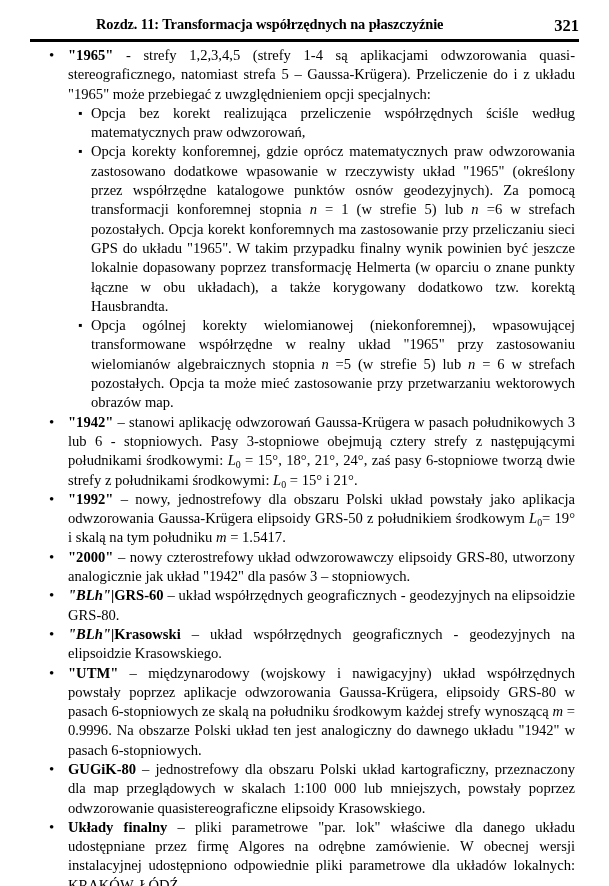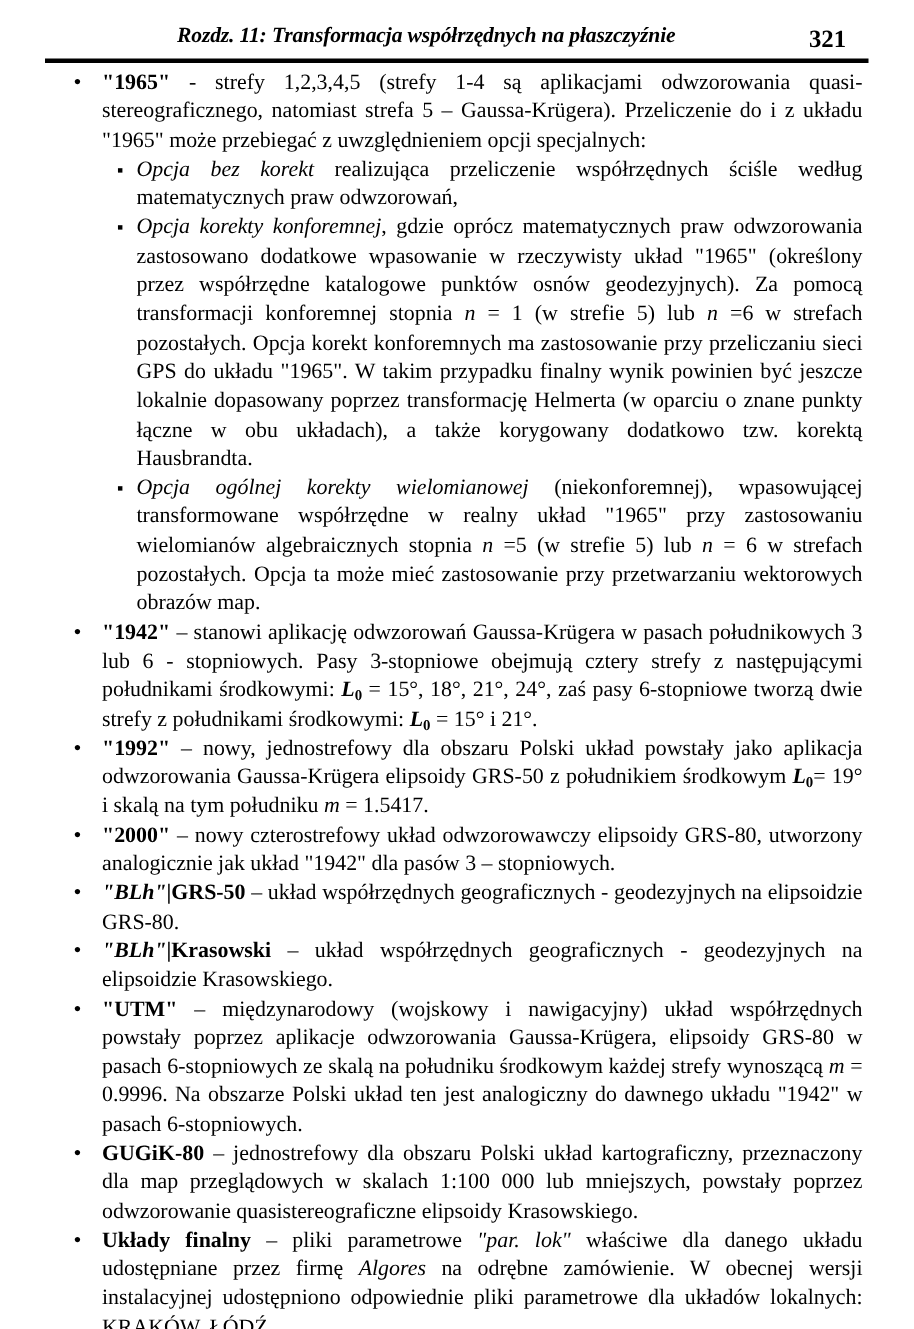--- a/index.html
+++ b/index.html
@@ -26,31 +26,30 @@
   }
 
   
   .page-header {
     position: relative;
     margin: 16px 30px 0 30px;
     height: 30px;
   }
   .header-title {
     position: absolute;
-    left: 88px;
-    top: 0;
-    font-style: italic;
+    left: 66px;
+    top: 0;
     font-weight: 700;
     font-size: 14.4px;
     letter-spacing: -0.1px;
     white-space: nowrap;
   }
   .header-pageno {
     position: absolute;
-    right: 15px;
+    right: 0;
     top: 0;
     font-weight: 700;
     font-size: 16.5px;
   }
   .header-rule {
     position: absolute;
     left: 0;
     right: 0;
     top: 23px;
     height: 3px;
@@ -100,29 +99,29 @@
   }
   li.item2 > .mk {
     position: absolute;
     left: 0;
     top: 0;
     font-size: 12px;
     line-height: 19.3px;
   }
 
   .b  { font-weight: 700; }
-  .i  { font-style: italic; }
+  .i  { }
   .bi { font-weight: 700; font-style: italic; }
   .mathit { font-style: italic; }
   sub {
     font-size: 0.68em;
     line-height: 0;
     vertical-align: -0.28em;
   }
-  .nowrap { white-space: nowrap; font-weight: bold; }
+  .nowrap { white-space: nowrap; }
 
   
   li.item1 p, li.item2 p { margin: 0; }
 </style>
 </head>
 <body>
 
 <div class="page">
 
   <div class="page-header">
@@ -164,21 +163,21 @@
         <p><span class="b">"1992"</span><span> – nowy, jednostrefowy dla obszaru Polski układ powstały jako aplikacja odwzorowania Gaussa-Krügera elipsoidy GRS-50 z południkiem środkowym </span><span class="nowrap"><span class="mathit">L</span><sub>0</sub></span><span>= 19° i skalą na tym południku </span><span class="mathit">m</span><span> = 1.5417.</span></p>
       </li>
 
       <li class="item1">
         <span class="mk">•</span>
         <p><span class="b">"2000"</span><span> – nowy czterostrefowy układ odwzorowawczy elipsoidy GRS-80, utworzony analogicznie jak układ "1942" dla pasów 3 – stopniowych.</span></p>
       </li>
 
       <li class="item1">
         <span class="mk">•</span>
-        <p><span class="bi">"BLh"</span><span class="b">|GRS-50</span><span> – układ współrzędnych geograficznych - geodezyjnych na elipsoidzie GRS-80.</span></p>
+        <p><span class="bi">"BLh"</span><span class="b">|GRS-60</span><span> – układ współrzędnych geograficznych - geodezyjnych na elipsoidzie GRS-80.</span></p>
       </li>
 
       <li class="item1">
         <span class="mk">•</span>
         <p><span class="bi">"BLh"</span><span class="b">|Krasowski</span><span> – układ współrzędnych geograficznych - geodezyjnych na elipsoidzie Krasowskiego.</span></p>
       </li>
 
       <li class="item1">
         <span class="mk">•</span>
         <p><span class="b">"UTM"</span><span> – międzynarodowy (wojskowy i nawigacyjny) układ współrzędnych powstały poprzez aplikacje odwzorowania Gaussa-Krügera, elipsoidy GRS-80 w pasach 6-stopniowych ze skalą na południku środkowym każdej strefy wynoszącą </span><span class="mathit">m</span><span> = 0.9996. Na obszarze Polski układ ten jest analogiczny do dawnego układu "1942" w pasach 6-stopniowych.</span></p>

